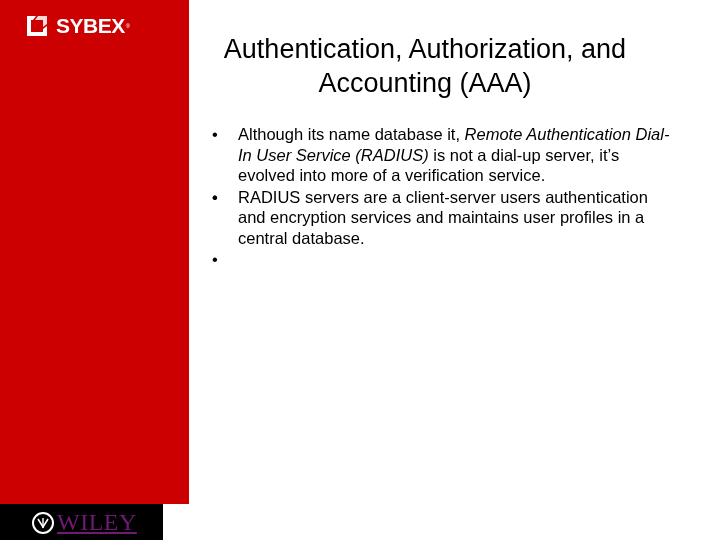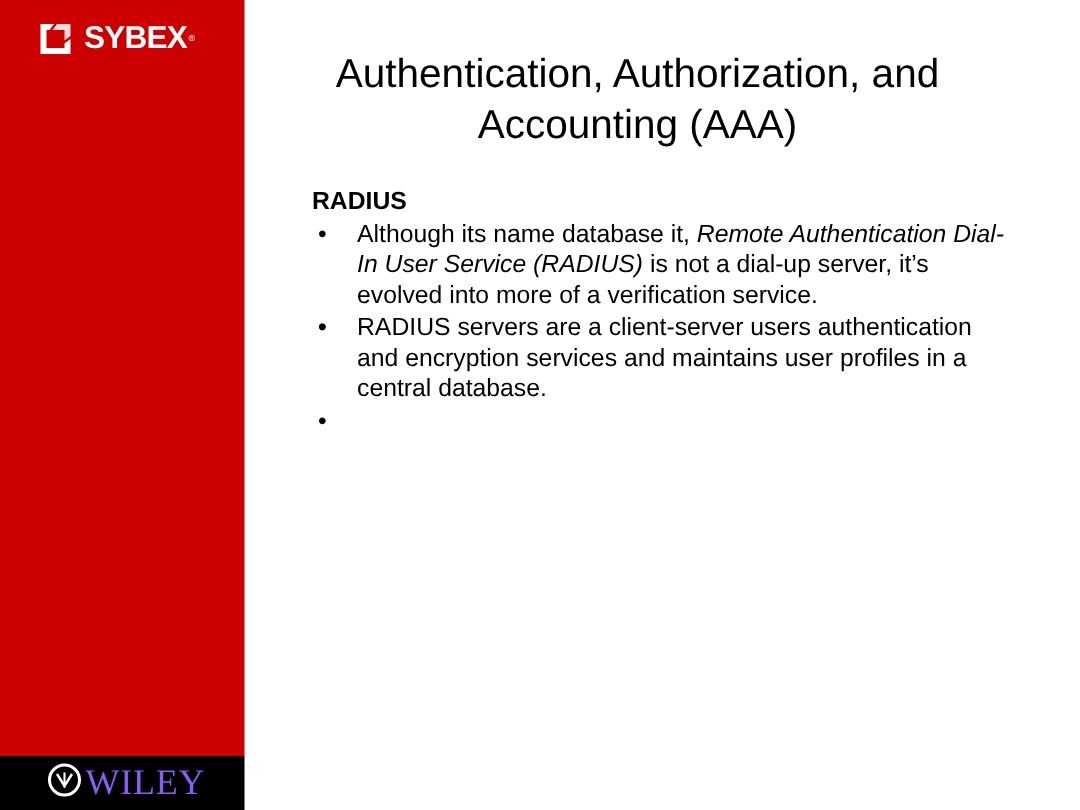--- a/index.html
+++ b/index.html
@@ -1,23 +1,23 @@
 <!DOCTYPE html>
 <html><head>
   <meta charset="utf-8">
   <style>
     html, body { margin: 0; padding: 0; }
     body { width: 720px; height: 540px; position: relative; background: #ffffff; overflow: hidden; font-family: "Liberation Sans", sans-serif; }
-    .sidebar { position: absolute; left: 0; top: 0; width: 163px; height: 504px; background: #cc0000; }
+    .sidebar { position: absolute; left: 0; top: 0; width: 163px; height: 504px; background: #cc0000; padding-left: 26px; }
     .footer-band { position: absolute; left: 0; top: 504px; width: 163px; height: 36px; background: #000000; }
     .sybex { position: absolute; left: 24px; top: 13px; display: flex; align-items: center; color: #fff; }
     .sybex-mark { width: 26px; height: 26px; position: relative; margin-right: 6px; }
     .sybex-word { font-family: "Liberation Sans", sans-serif; font-weight: bold; font-size: 21px; letter-spacing: -0.5px; }
     .sybex-tm { font-size: 6px; vertical-align: top; margin-left: 1px; }
-    .wiley { position: absolute; left: 32px; top: 509px; display: flex; align-items: flex-start; color: #8b5cf6; }
+    .wiley { position: absolute; left: 32px; top: 509px; display: flex; align-items: center; color: #701a75; text-decoration: underline; }
     .wiley-mark { width: 22px; height: 22px; border: 2px solid #fff; border-radius: 50%; box-sizing: border-box; margin-right: 3px; position: relative; }
     .wiley-word { font-family: "Liberation Serif", serif; font-size: 24px; letter-spacing: 0.5px; }
     .title { position: absolute; left: 180px; top: 32px; width: 490px; text-align: center; font-weight: normal; font-size: 27px; line-height: 34px; color: #000; }
     .content { position: absolute; left: 208px; top: 124px; width: 470px; color: #000; font-size: 16.5px; line-height: 20.5px; }
     .heading { font-weight: bold; margin-bottom: 1px; }
     .bullets { list-style: none; margin: 0; padding: 0; }
     .bullet { position: relative; padding-left: 30px; margin-bottom: 1px; }
     .bullet-dot { position: absolute; left: 4px; top: 0; }
     .page-num { position: absolute; left: 617px; top: 499px; font-family: "Liberation Serif", serif; font-size: 12px; color: #000; margin-top: 44px; }
   </style>
@@ -45,21 +45,20 @@
       <path d="M4 5 L9 13 L14 5" stroke="#fff" stroke-width="1.6" fill="none"></path>
       <path d="M9 4 L9 14" stroke="#fff" stroke-width="1.4"></path>
     </svg>
   </div>
   <span class="wiley-word">WILEY</span>
 </div>
 
 <div class="title">Authentication, Authorization, and Accounting (AAA)</div>
 
 <div class="content">
-  <div class="heading">RADIUS</div>
   <ul class="bullets">
     <li class="bullet">
       <span class="bullet-dot">•</span>
       <span>Although its name database it, </span><i>Remote Authentication Dial-In User Service (RADIUS)</i><span> is not a dial-up server, it’s evolved into more of a verification service.</span>
     </li>
     <li class="bullet">
       <span class="bullet-dot">•</span>
     </li>
     <li class="bullet">
       <span class="bullet-dot">•</span>

